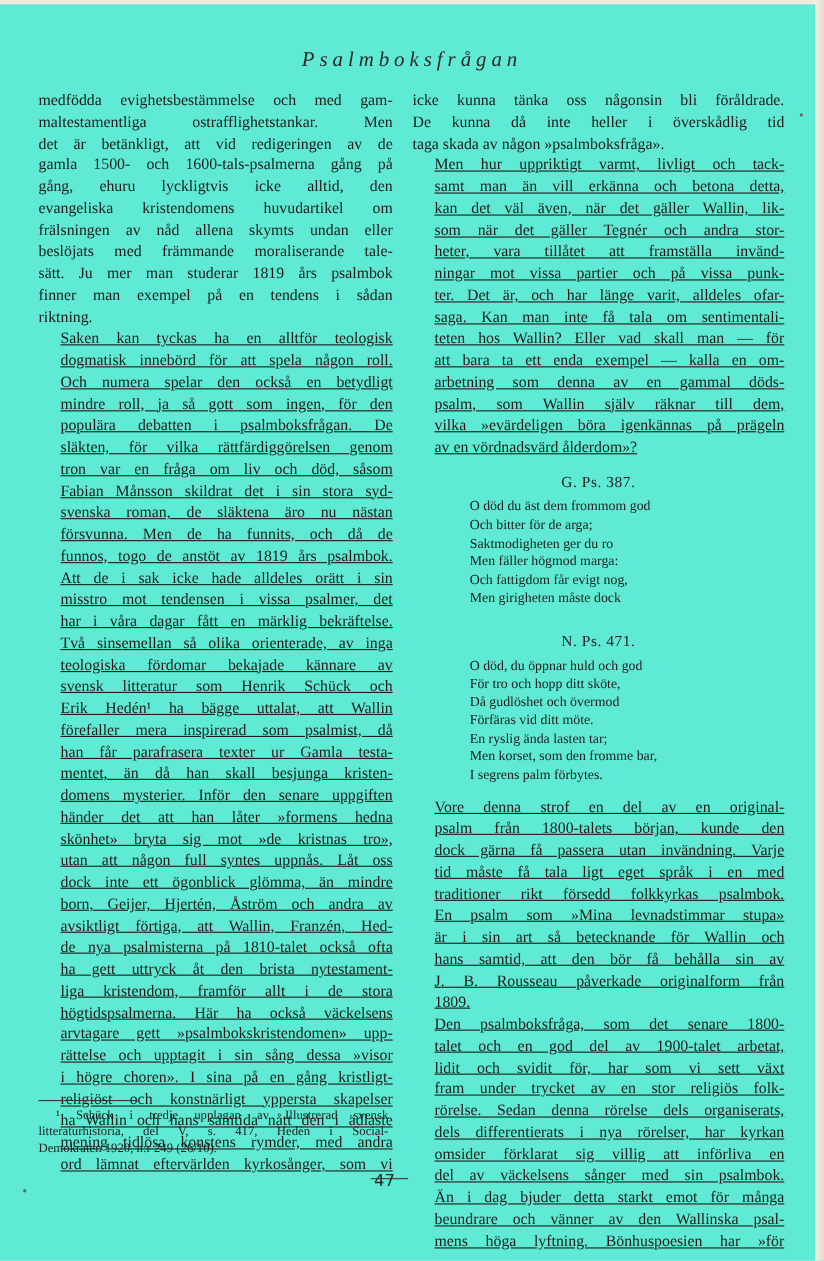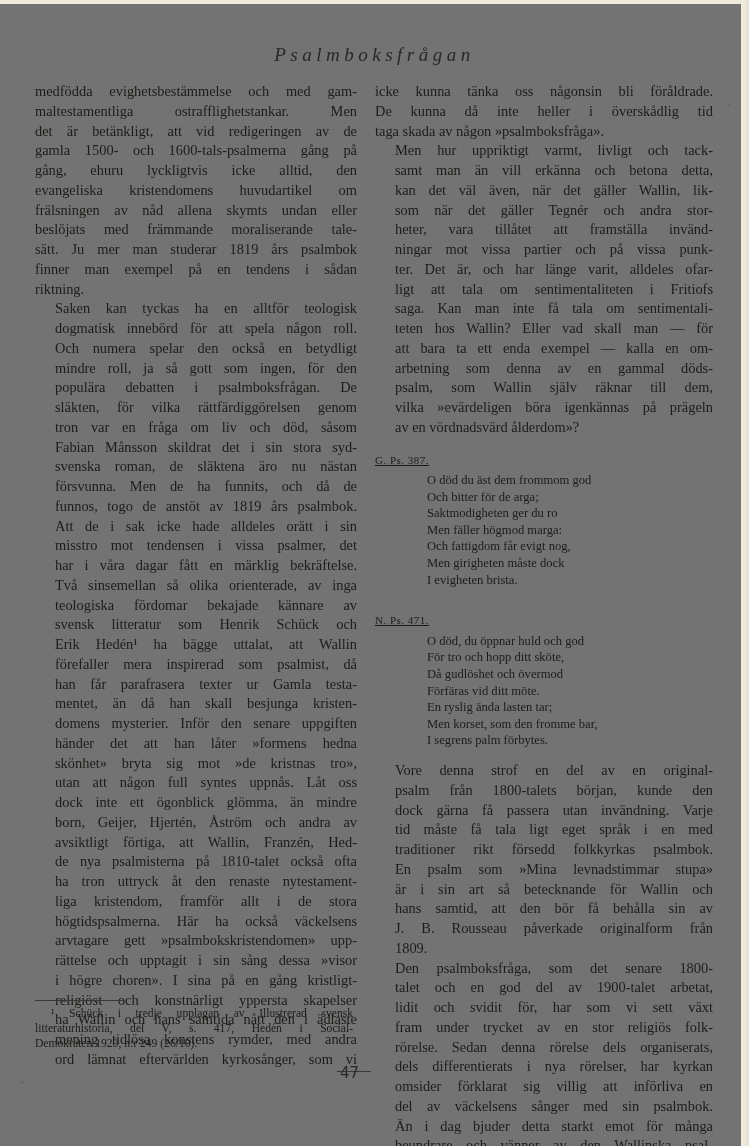--- a/index.html
+++ b/index.html
@@ -3,41 +3,41 @@
 <meta charset="utf-8">
 <style>
   html, body { margin:0; padding:0; }
   body {
     width:749px; height:1146px; overflow:hidden;
     background:#fcf9ea;
     font-family:"DejaVu Serif", "Liberation Serif", serif;
     color:#1e1c18;
     position:relative;
   }
-  .page { position:absolute; left:0; top:0; width:749px; height:1146px; background:#737373; }
+  .page { position:absolute; left:0; top:0; width:749px; height:1146px; background:#5eead4; }
   .edge-right { position:absolute; right:0; top:0; width:8px; height:1146px; background:linear-gradient(to right,#f3f0e0,#e2dfd2); }
   .edge-top { position:absolute; left:0; top:0; width:749px; height:4px; background:#eeebdc; }
   .running-head {
     position:absolute; top:44px; left:0; width:749px; text-align:center;
     font-family:"Liberation Serif", serif; font-style:italic;
     font-size:19px; letter-spacing:4.5px; color:#2a2824;
   }
   .col {
     position:absolute; top:82px;
     font-family:"Liberation Serif", serif;
     font-size:14.4px; line-height:19.75px;
   }
   .col-left { left:35px; width:322px; }
   .col-right { left:375px; width:338px; }
   .col p { margin:0; text-align:justify; text-align-last:left; }
-  .col p.indent { text-indent:20px; }
+  .col p.indent { text-indent:20px;text-decoration:underline; }
   .line { display:block; white-space:nowrap; text-align:justify; text-align-last:justify; }
   .line.last { text-align-last:left; }
   .verse { margin:11px 0 0 0; padding-left:52px; font-size:12.6px; line-height:16.6px; }
-  .verse-title { font-size:11px; margin:6px 0 4px 0; letter-spacing:0.5px;text-decoration:underline; }
+  .verse-title { text-align:center; font-size:14px; margin:6px 0 4px 0; letter-spacing:0.5px; }
   .verse-line { display:block; white-space:nowrap; }
   .fn-rule { position:absolute; left:35px; top:1000px; width:90px; height:1px; background:#3a3832; }
   .footnote {
     position:absolute; left:35px; top:1006px; width:318px;
     font-family:"Liberation Serif", serif; font-size:11.6px; line-height:15px;
   }
   .footnote .line { text-align:justify; }
   .footnote .first { text-indent:16px; }
   .page-rule { position:absolute; left:337px; top:1071px; width:34px; height:1px; background:#3a3832; }
   .page-num {
@@ -92,21 +92,21 @@
         <span class="line">han får parafrasera texter ur Gamla testa-</span>
         <span class="line">mentet, än då han skall besjunga kristen-</span>
         <span class="line">domens mysterier. Inför den senare uppgiften</span>
         <span class="line">händer det att han låter »formens hedna</span>
         <span class="line">skönhet» bryta sig mot »de kristnas tro»,</span>
         <span class="line">utan att någon full syntes uppnås. Låt oss</span>
         <span class="line">dock inte ett ögonblick glömma, än mindre</span>
         <span class="line">born, Geijer, Hjertén, Åström och andra av</span>
         <span class="line">avsiktligt förtiga, att Wallin, Franzén, Hed-</span>
         <span class="line">de nya psalmisterna på 1810-talet också ofta</span>
-        <span class="line">ha tron uttryck åt den renaste nytestament-</span>
+        <span class="line">ha gett uttryck åt den brista nytestament-</span>
         <span class="line">liga kristendom, framför allt i de stora</span>
         <span class="line">högtidspsalmerna. Här ha också väckelsens</span>
         <span class="line">arvtagare gett »psalmbokskristendomen» upp-</span>
         <span class="line">rättelse och upptagit i sin sång dessa »visor</span>
         <span class="line">i högre choren». I sina på en gång kristligt-</span>
         <span class="line">religiöst och konstnärligt yppersta skapelser</span>
         <span class="line">ha Wallin och hans samtida nått den i ädlaste</span>
         <span class="line">mening tidlösa konstens rymder, med andra</span>
         <span class="line">ord lämnat eftervärlden kyrkosånger, som vi</span>
       </p>
@@ -126,40 +126,38 @@
         <span class="line last">taga skada av någon »psalmboksfråga».</span>
       </p>
     <p class="indent" id="rp2">
         <span class="line">Men hur uppriktigt varmt, livligt och tack-</span>
         <span class="line">samt man än vill erkänna och betona detta,</span>
         <span class="line">kan det väl även, när det gäller Wallin, lik-</span>
         <span class="line">som när det gäller Tegnér och andra stor-</span>
         <span class="line">heter, vara tillåtet att framställa invänd-</span>
         <span class="line">ningar mot vissa partier och på vissa punk-</span>
         <span class="line">ter. Det är, och har länge varit, alldeles ofar-</span>
-        <span class="line">ligt att tala om sentimentaliteten i Fritiofs</span>
         <span class="line">saga. Kan man inte få tala om sentimentali-</span>
         <span class="line">teten hos Wallin? Eller vad skall man — för</span>
         <span class="line">att bara ta ett enda exempel — kalla en om-</span>
         <span class="line">arbetning som denna av en gammal döds-</span>
         <span class="line">psalm, som Wallin själv räknar till dem,</span>
         <span class="line">vilka »evärdeligen böra igenkännas på prägeln</span>
         <span class="line last">av en vördnadsvärd ålderdom»?</span>
       </p>
 
     <div class="verse" style="margin-top:14px;">
       <div class="verse-title" style="margin-left:-52px;">G. Ps. 387.</div>
       <div id="v1">
           <span class="verse-line">O död du äst dem frommom god</span>
           <span class="verse-line">Och bitter för de arga;</span>
           <span class="verse-line">Saktmodigheten ger du ro</span>
           <span class="verse-line">Men fäller högmod marga:</span>
           <span class="verse-line">Och fattigdom får evigt nog,</span>
           <span class="verse-line">Men girigheten måste dock</span>
-          <span class="verse-line last">I evigheten brista.</span>
         </div>
     </div>
 
     <div class="verse" style="margin-top:24px;">
       <div class="verse-title" style="margin-left:-52px;">N. Ps. 471.</div>
       <div id="v2">
           <span class="verse-line">O död, du öppnar huld och god</span>
           <span class="verse-line">För tro och hopp ditt sköte,</span>
           <span class="verse-line">Då gudlöshet och övermod</span>
           <span class="verse-line">Förfäras vid ditt möte.</span>

